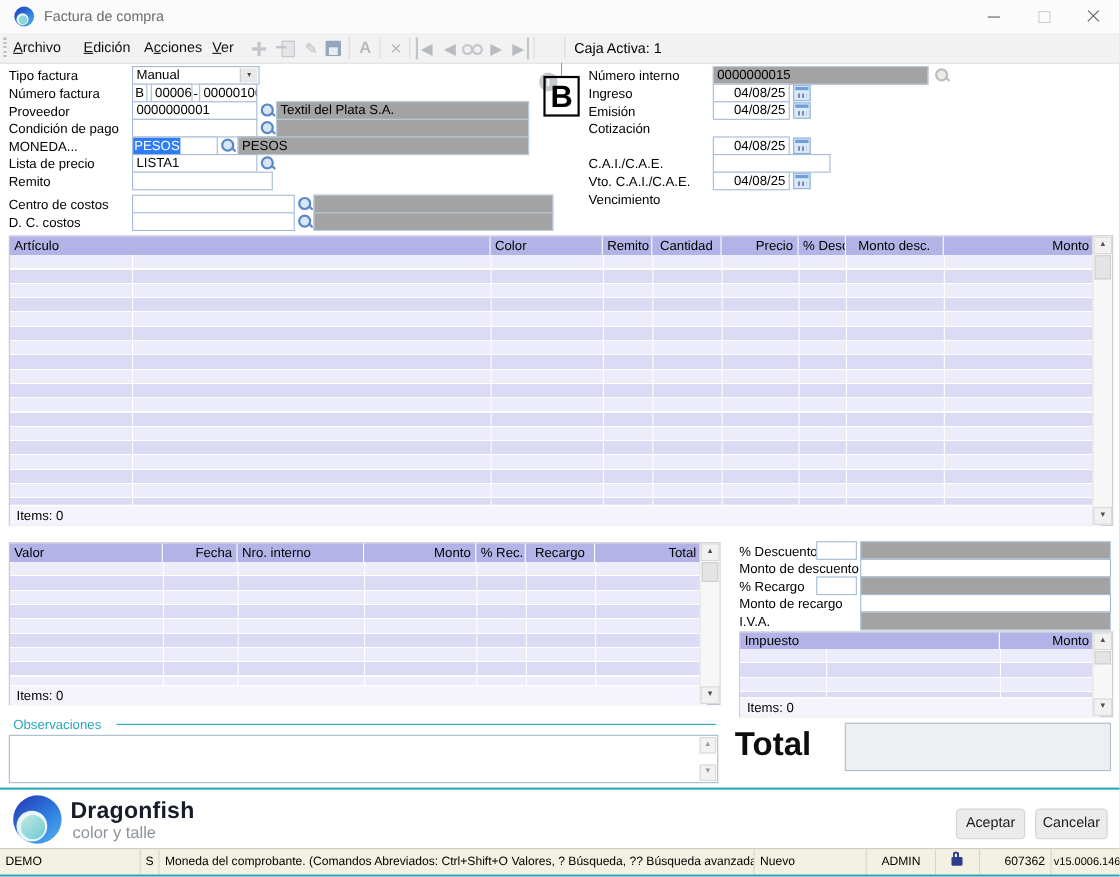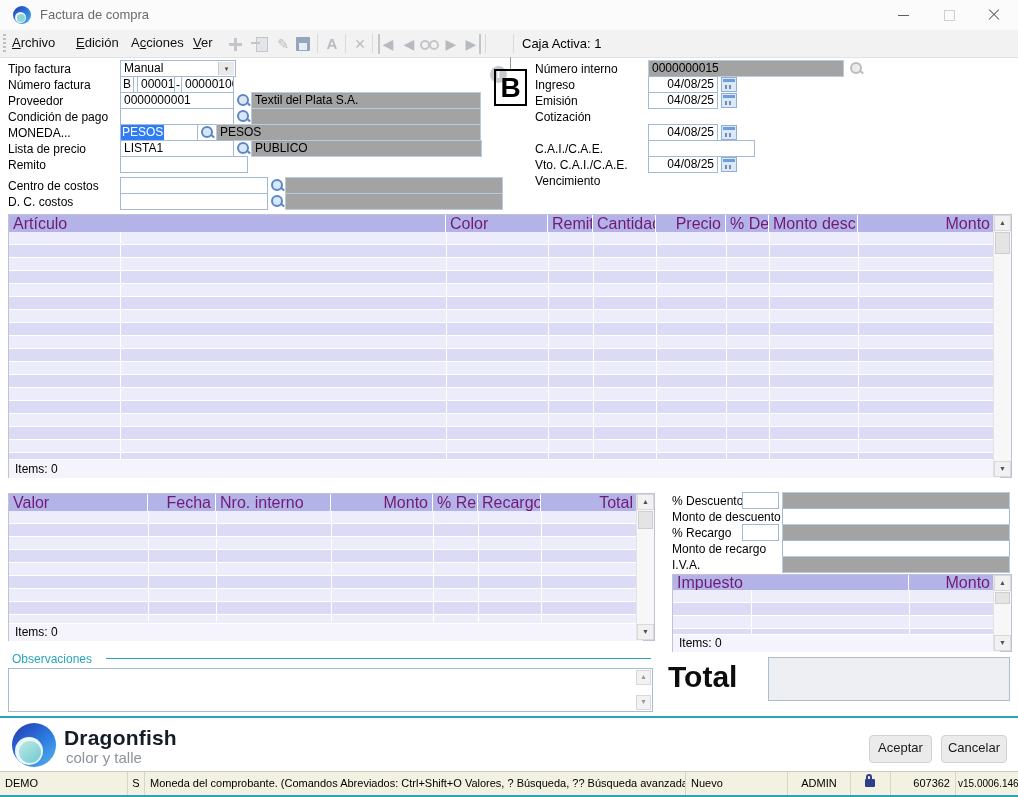--- a/index.html
+++ b/index.html
@@ -27,22 +27,22 @@
        box-sizing:border-box;cursor:pointer;}
   .cal::before{content:"";position:absolute;left:1px;right:1px;top:1px;height:3px;background:#6f9fd8;}
   .cal::after{content:"";position:absolute;left:3px;top:7px;width:8px;height:4px;
        background:repeating-linear-gradient(to right,#7a8aa8 0 2px,transparent 2px 4px);}
   
   .combo-btn{position:absolute;right:1px;top:1px;bottom:1px;width:15px;background:#e9e9e9;
        border-left:1px solid #c9c9c9;font-size:7px;line-height:13px;text-align:center;color:#444;cursor:pointer;}
   
   .grid{position:absolute;border:1px solid #c2c2d2;box-sizing:content-box;background:#fff;}
   .gh{position:absolute;left:0;top:0;display:flex;background:#b4b3e8;}
-  .gh .c{box-sizing:border-box;border-right:1px solid #fff;padding:1px 4px;font-size:16px;
-       line-height:15px;color:#701a75;white-space:nowrap;overflow:hidden;}
+  .gh .c{box-sizing:border-box;border-right:1px solid #fff;padding:1px 4px;font-size:12px;
+       line-height:15px;color:#000000;white-space:nowrap;overflow:hidden;}
   .stripes{position:absolute;left:0;
        background:repeating-linear-gradient(to bottom,#edecfa 0 12px,#ffffff 12px 13px,#dcdbf5 13px 25px,#ffffff 25px 26px);}
   .vline{position:absolute;top:0;bottom:0;width:1px;background:#fff;}
   .gitems{position:absolute;left:0;background:#f5f4fd;border-top:1px solid #fff;
        font-size:12px;color:#000;padding-left:6px;}
   .sb{position:absolute;right:0;top:0;bottom:0;width:17px;background:#f7f7f7;border-left:1px solid #e3e3e3;}
   .sbtn{position:absolute;left:0;width:17px;height:16px;background:#f1f1f1;border:1px solid #d9d9d9;
        box-sizing:border-box;font-size:7px;text-align:center;line-height:13px;color:#505050;cursor:pointer;}
   .sthumb{position:absolute;left:1px;width:15px;background:#e4e4e4;border:1px solid #cfcfcf;box-sizing:border-box;}
   
@@ -133,21 +133,21 @@
   </div>
 
   <div class="lbl" style="left:8px;top:61px;">Tipo factura</div>
   <div class="inp" style="left:120px;top:60px;width:116px;">
     <span>Manual</span>
     <span class="combo-btn">▾</span>
   </div>
 
   <div class="lbl" style="left:8px;top:77px;">Número factura</div>
   <div class="inp" style="left:120px;top:76px;width:14px;text-align:center;padding:0;">B</div>
-  <div class="inp" style="left:137px;top:76px;width:38px;">00001</div>
+  <div class="inp" style="left:137px;top:76px;width:38px;">00006</div>
   <div class="lbl" style="left:176px;top:77px;">-</div>
   <div class="inp" style="left:181px;top:76px;width:53px;">00000100</div>
 
   <div class="lbl" style="left:8px;top:93px;">Proveedor</div>
   <div class="inp" style="left:120px;top:92px;width:114px;">0000000001</div>
   <span class="lens" style="left:236px;top:93px;"></span>
   <div class="inp ro" style="left:251px;top:92px;width:230px;">Textil del Plata S.A.</div>
 
   <div class="lbl" style="left:8px;top:109px;">Condición de pago</div>
   <div class="inp" style="left:120px;top:108px;width:114px;"></div>
@@ -157,21 +157,20 @@
   <div class="lbl" style="left:8px;top:125px;">MONEDA...</div>
   <div class="inp" style="left:120px;top:124px;width:78px;padding:0;">
     <span class="sel" style="padding:0 1px;display:inline-block;height:15px;line-height:15px;">PESOS</span>
   </div>
   <span class="lens" style="left:200px;top:125px;"></span>
   <div class="inp ro" style="left:216px;top:124px;width:265px;">PESOS</div>
 
   <div class="lbl" style="left:8px;top:141px;">Lista de precio</div>
   <div class="inp" style="left:120px;top:140px;width:114px;">LISTA1</div>
   <span class="lens" style="left:236px;top:141px;"></span>
-  <div class="inp ro" style="left:251px;top:140px;width:231px;">PUBLICO</div>
 
   <div class="lbl" style="left:8px;top:157px;">Remito</div>
   <div class="inp" style="left:120px;top:156px;width:128px;"></div>
 
   <div class="lbl" style="left:8px;top:178px;">Centro de costos</div>
   <div class="inp" style="left:120px;top:177px;width:148px;"></div>
   <span class="lens" style="left:270px;top:178px;"></span>
   <div class="inp ro" style="left:285px;top:177px;width:218px;"></div>
 
   <div class="lbl" style="left:8px;top:194px;">D. C. costos</div>

